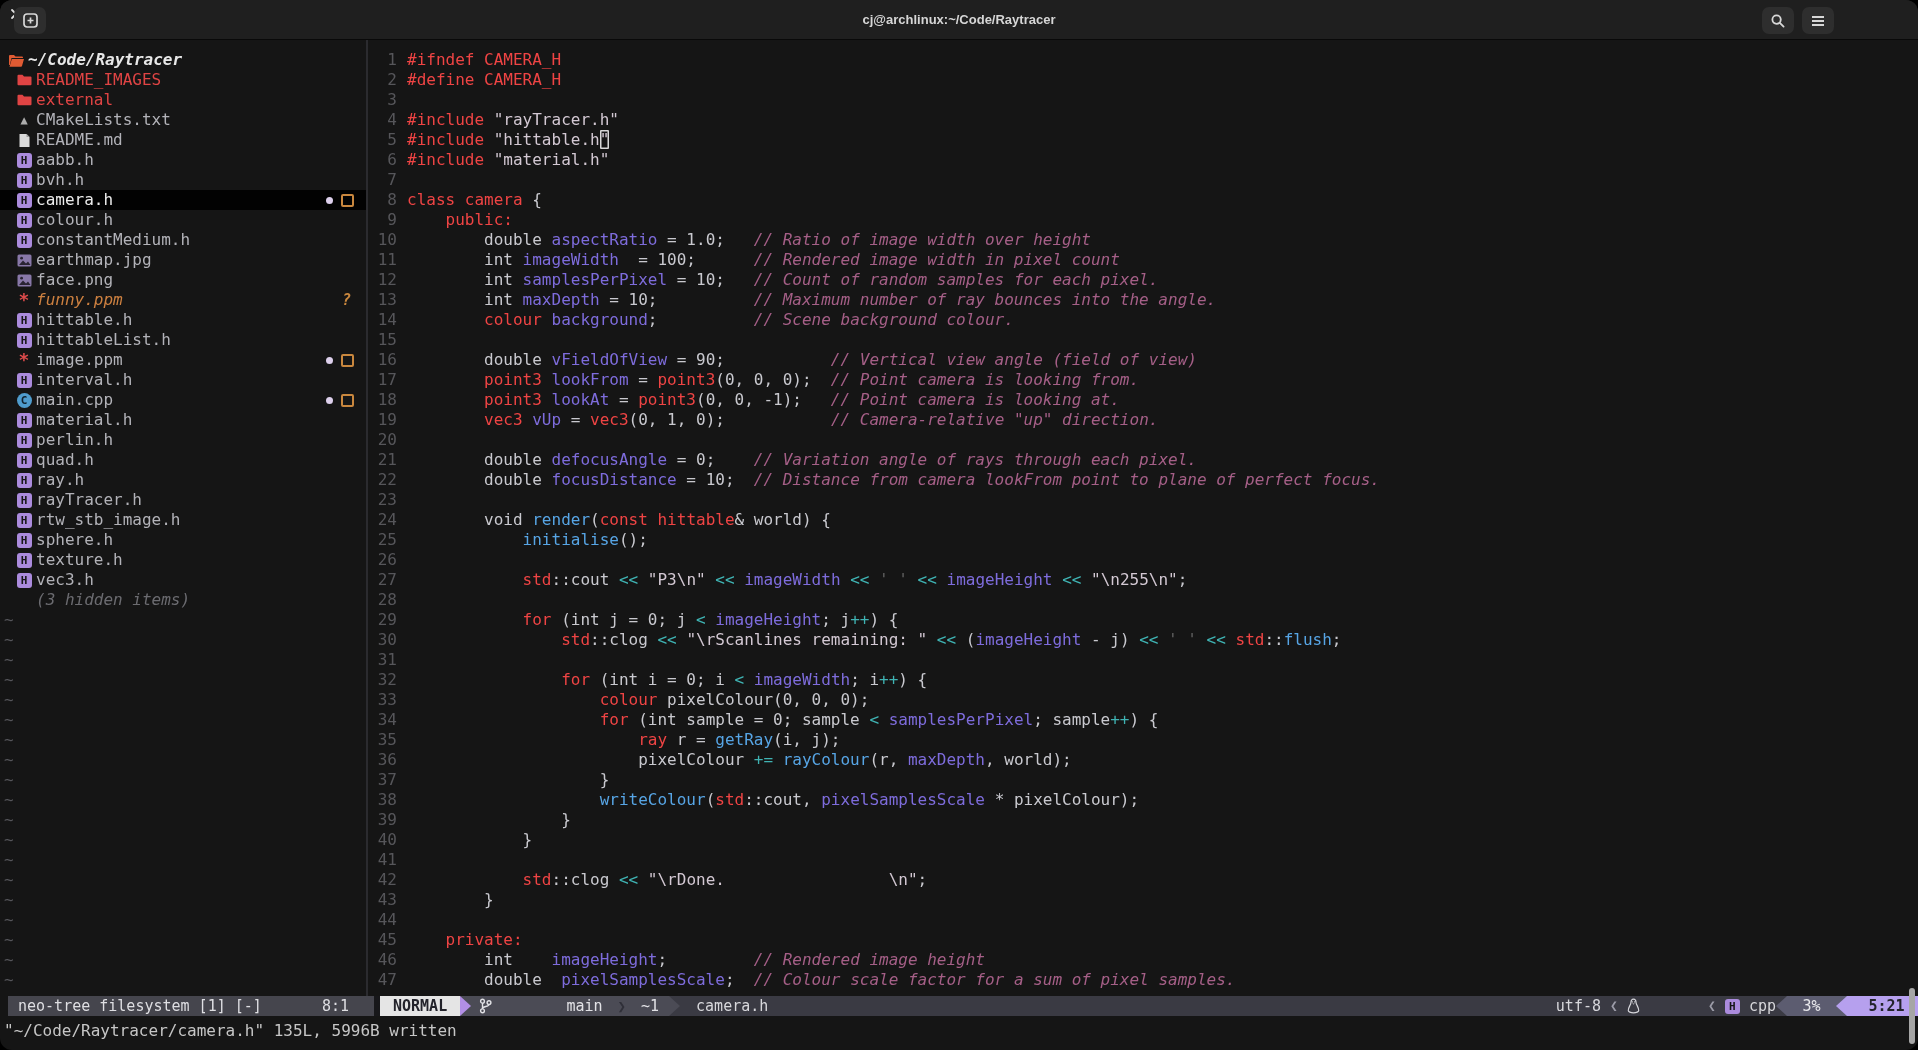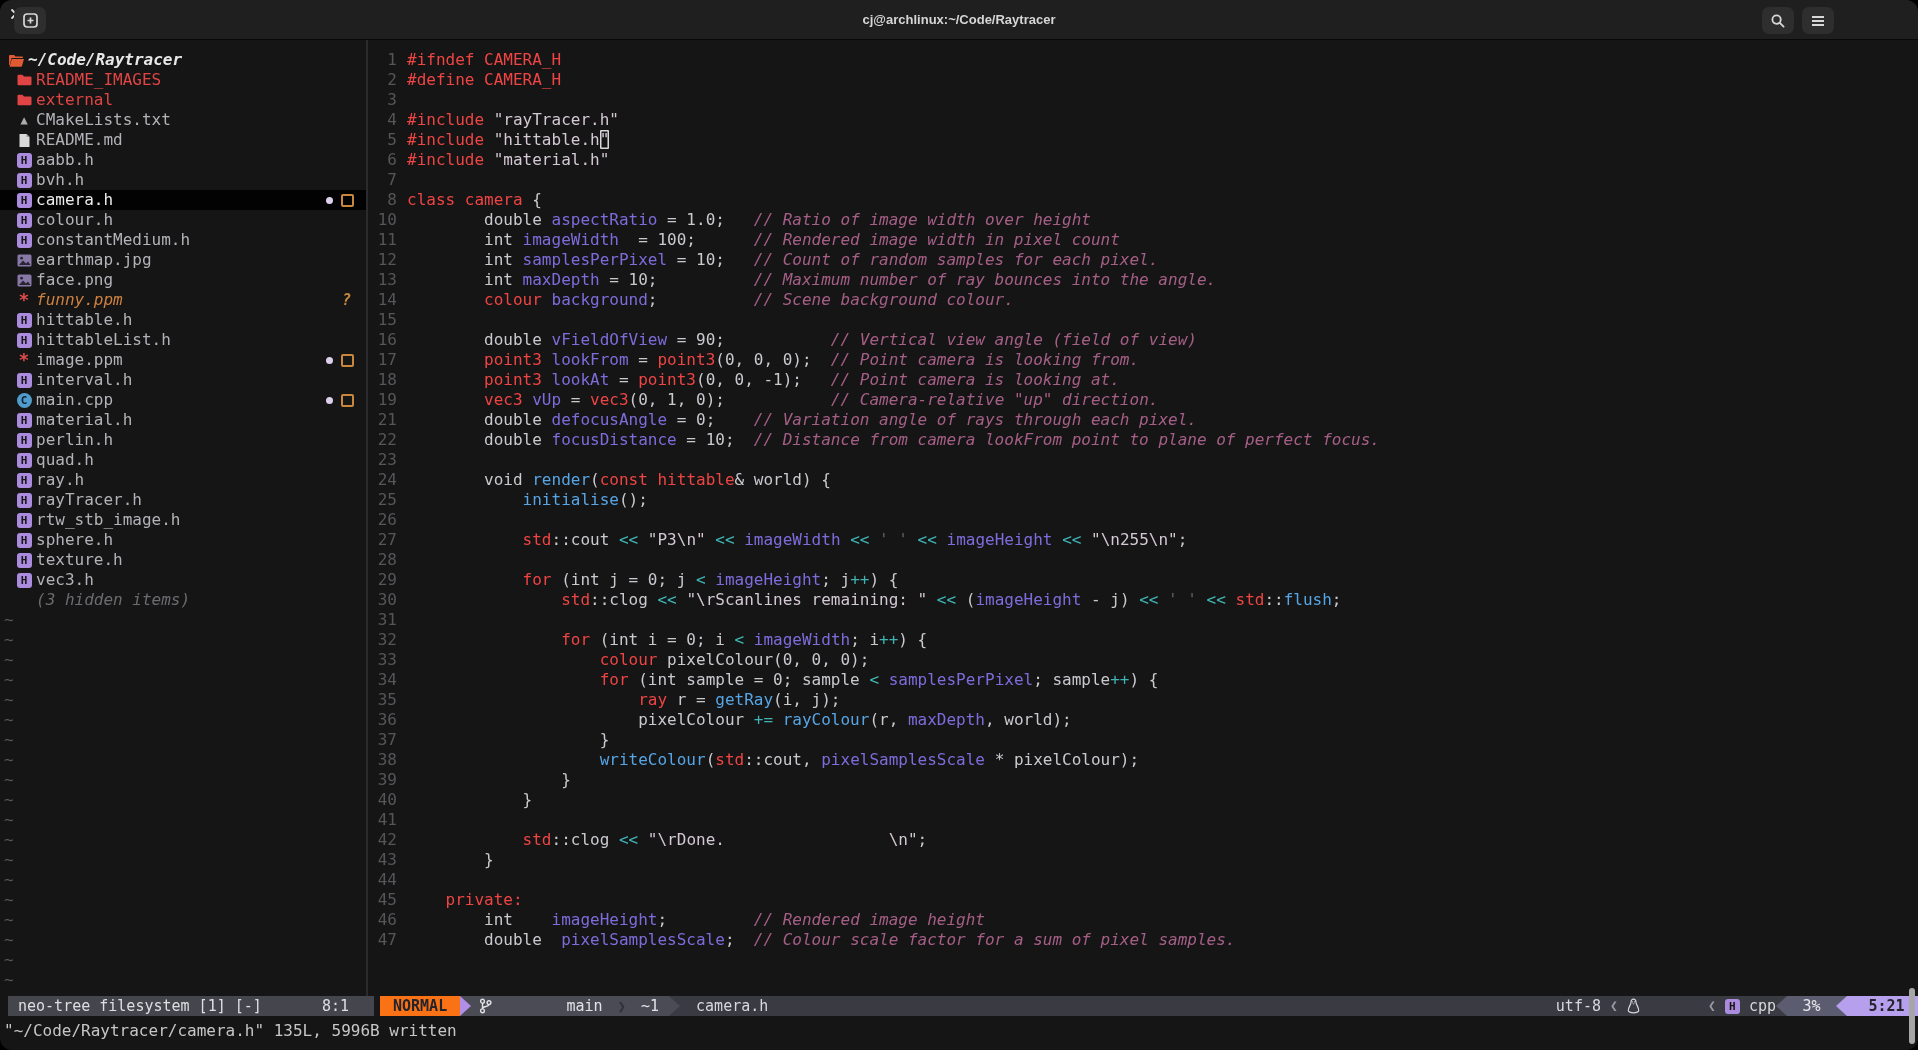--- a/index.html
+++ b/index.html
@@ -49,21 +49,21 @@
   .tk-p{color:#c9c9cf;}
   .tk-h{color:#606060;}
   .tk-cur{color:#d3c8d3;box-shadow:inset 0 0 0 1.5px #d8d8d8;border-radius:1px;}
 
   
   #statusline{position:absolute;top:996px;left:8px;width:1918px;height:20px;display:flex;align-items:stretch;font-size:15px;}
   #st-neotree{width:366px;background:#45454d;color:#dfdfe3;line-height:20px;display:flex;box-sizing:border-box;padding:0 25px 0 10px;}
   #st-neotree .grow{flex:1;}
   #st-gap{width:6px;background:#17171a;}
   .seg{display:flex;align-items:center;line-height:20px;white-space:pre;}
-  #seg-mode{background:#f97316;color:#23232b;font-weight:bold;padding:0 13px;}
+  #seg-mode{background:#e5e5e5;color:#23232b;font-weight:bold;padding:0 13px;}
   .arr-r{width:0;height:0;border-top:10px solid transparent;border-bottom:10px solid transparent;}
   .arr-l{width:0;height:0;border-top:10px solid transparent;border-bottom:10px solid transparent;}
   #arr-mode{border-left:11px solid #b28fe6;background:#4b4b55;}
   #seg-git{background:#4b4b55;color:#e2e2e6;padding:0 10px 0 8px;gap:15px;}
   #seg-git .chev{color:#2f2f38;font-size:14px;}
   #arr-git{border-left:11px solid #4b4b55;background:#3a3a43;}
   #seg-mid{background:#3a3a43;color:#d8d8dc;flex:1;display:flex;align-items:center;justify-content:flex-end;padding-left:16px;gap:9px;}
   #seg-mid .fname{margin-right:auto;}
   #seg-mid .sep{color:#9c9ca8;font-size:13px;}
   #arr-pct{border-right:11px solid #5c5c70;background:#3a3a43;}
@@ -335,30 +335,32 @@
 
   <div id="editor" class="mono">
       <div class="code-line"><span class="ln">1</span><span class="tk-k">#ifndef CAMERA_H</span></div>
       <div class="code-line"><span class="ln">2</span><span class="tk-k">#define CAMERA_H</span></div>
       <div class="code-line"><span class="ln">3</span></div>
       <div class="code-line"><span class="ln">4</span><span class="tk-k">#include </span><span class="tk-s">"rayTracer.h"</span></div>
       <div class="code-line"><span class="ln">5</span><span class="tk-k">#include </span><span class="tk-s">"hittable.h</span><span class="tk-s tk-cur">"</span></div>
       <div class="code-line"><span class="ln">6</span><span class="tk-k">#include </span><span class="tk-s">"material.h"</span></div>
       <div class="code-line"><span class="ln">7</span></div>
       <div class="code-line"><span class="ln">8</span><span class="tk-k">class camera </span><span class="tk-p">{</span></div>
+      <div class="code-line"><span class="ln">9</span><span class="tk-p">    </span><span class="tk-k">public:</span></div>
       <div class="code-line"><span class="ln">10</span><span class="tk-p">        double </span><span class="tk-v">aspectRatio</span><span class="tk-p"> = 1.0;   </span><span class="tk-c">// Ratio of image width over height</span></div>
       <div class="code-line"><span class="ln">11</span><span class="tk-p">        int </span><span class="tk-v">imageWidth</span><span class="tk-p">  = 100;      </span><span class="tk-c">// Rendered image width in pixel count</span></div>
       <div class="code-line"><span class="ln">12</span><span class="tk-p">        int </span><span class="tk-v">samplesPerPixel</span><span class="tk-p"> = 10;   </span><span class="tk-c">// Count of random samples for each pixel.</span></div>
       <div class="code-line"><span class="ln">13</span><span class="tk-p">        int </span><span class="tk-v">maxDepth</span><span class="tk-p"> = 10;          </span><span class="tk-c">// Maximum number of ray bounces into the angle.</span></div>
       <div class="code-line"><span class="ln">14</span><span class="tk-p">        </span><span class="tk-k">colour</span><span class="tk-p"> </span><span class="tk-v">background</span><span class="tk-p">;          </span><span class="tk-c">// Scene background colour.</span></div>
       <div class="code-line"><span class="ln">15</span></div>
       <div class="code-line"><span class="ln">16</span><span class="tk-p">        double </span><span class="tk-v">vFieldOfView</span><span class="tk-p"> = 90;           </span><span class="tk-c">// Vertical view angle (field of view)</span></div>
       <div class="code-line"><span class="ln">17</span><span class="tk-p">        </span><span class="tk-k">point3</span><span class="tk-p"> </span><span class="tk-v">lookFrom</span><span class="tk-p"> = </span><span class="tk-k">point3</span><span class="tk-p">(0, 0, 0);  </span><span class="tk-c">// Point camera is looking from.</span></div>
       <div class="code-line"><span class="ln">18</span><span class="tk-p">        </span><span class="tk-k">point3</span><span class="tk-p"> </span><span class="tk-v">lookAt</span><span class="tk-p"> = </span><span class="tk-k">point3</span><span class="tk-p">(0, 0, -1);   </span><span class="tk-c">// Point camera is looking at.</span></div>
       <div class="code-line"><span class="ln">19</span><span class="tk-p">        </span><span class="tk-k">vec3</span><span class="tk-p"> </span><span class="tk-v">vUp</span><span class="tk-p"> = </span><span class="tk-k">vec3</span><span class="tk-p">(0, 1, 0);           </span><span class="tk-c">// Camera-relative "up" direction.</span></div>
+      <div class="code-line"><span class="ln">20</span></div>
       <div class="code-line"><span class="ln">21</span><span class="tk-p">        double </span><span class="tk-v">defocusAngle</span><span class="tk-p"> = 0;    </span><span class="tk-c">// Variation angle of rays through each pixel.</span></div>
       <div class="code-line"><span class="ln">22</span><span class="tk-p">        double </span><span class="tk-v">focusDistance</span><span class="tk-p"> = 10;  </span><span class="tk-c">// Distance from camera lookFrom point to plane of perfect focus.</span></div>
       <div class="code-line"><span class="ln">23</span></div>
       <div class="code-line"><span class="ln">24</span><span class="tk-p">        void </span><span class="tk-f">render</span><span class="tk-p">(</span><span class="tk-k">const</span><span class="tk-p"> </span><span class="tk-k">hittable</span><span class="tk-p">&amp; world) {</span></div>
       <div class="code-line"><span class="ln">25</span><span class="tk-p">            </span><span class="tk-f">initialise</span><span class="tk-p">();</span></div>
       <div class="code-line"><span class="ln">26</span></div>
       <div class="code-line"><span class="ln">27</span><span class="tk-p">            </span><span class="tk-k">std</span><span class="tk-p">::cout </span><span class="tk-o">&lt;&lt;</span><span class="tk-p"> </span><span class="tk-s">"P3\n"</span><span class="tk-p"> </span><span class="tk-o">&lt;&lt;</span><span class="tk-p"> </span><span class="tk-v">imageWidth</span><span class="tk-p"> </span><span class="tk-o">&lt;&lt;</span><span class="tk-p"> </span><span class="tk-h">' '</span><span class="tk-p"> </span><span class="tk-o">&lt;&lt;</span><span class="tk-p"> </span><span class="tk-v">imageHeight</span><span class="tk-p"> </span><span class="tk-o">&lt;&lt;</span><span class="tk-p"> </span><span class="tk-s">"\n255\n"</span><span class="tk-p">;</span></div>
       <div class="code-line"><span class="ln">28</span></div>
       <div class="code-line"><span class="ln">29</span><span class="tk-p">            </span><span class="tk-k">for</span><span class="tk-p"> (int j = 0; j </span><span class="tk-o">&lt;</span><span class="tk-p"> </span><span class="tk-v">imageHeight</span><span class="tk-p">; j</span><span class="tk-o">++</span><span class="tk-p">) {</span></div>
       <div class="code-line"><span class="ln">30</span><span class="tk-p">                </span><span class="tk-k">std</span><span class="tk-p">::clog </span><span class="tk-o">&lt;&lt;</span><span class="tk-p"> </span><span class="tk-s">"\rScanlines remaining: "</span><span class="tk-p"> </span><span class="tk-o">&lt;&lt;</span><span class="tk-p"> (</span><span class="tk-v">imageHeight</span><span class="tk-p"> - j) </span><span class="tk-o">&lt;&lt;</span><span class="tk-p"> </span><span class="tk-h">' '</span><span class="tk-p"> </span><span class="tk-o">&lt;&lt;</span><span class="tk-p"> </span><span class="tk-k">std</span><span class="tk-p">::</span><span class="tk-f">flush</span><span class="tk-p">;</span></div>

